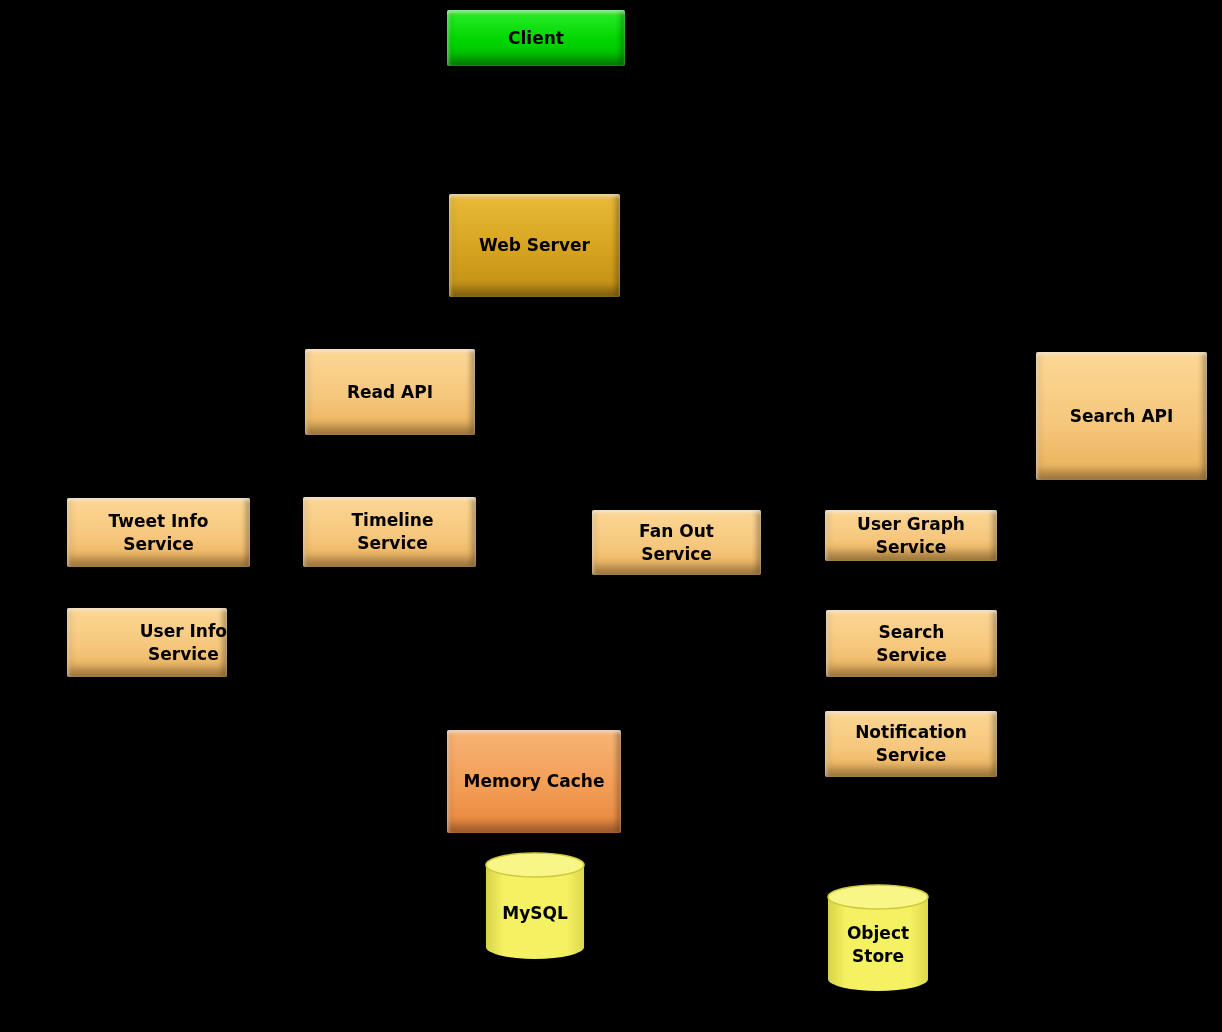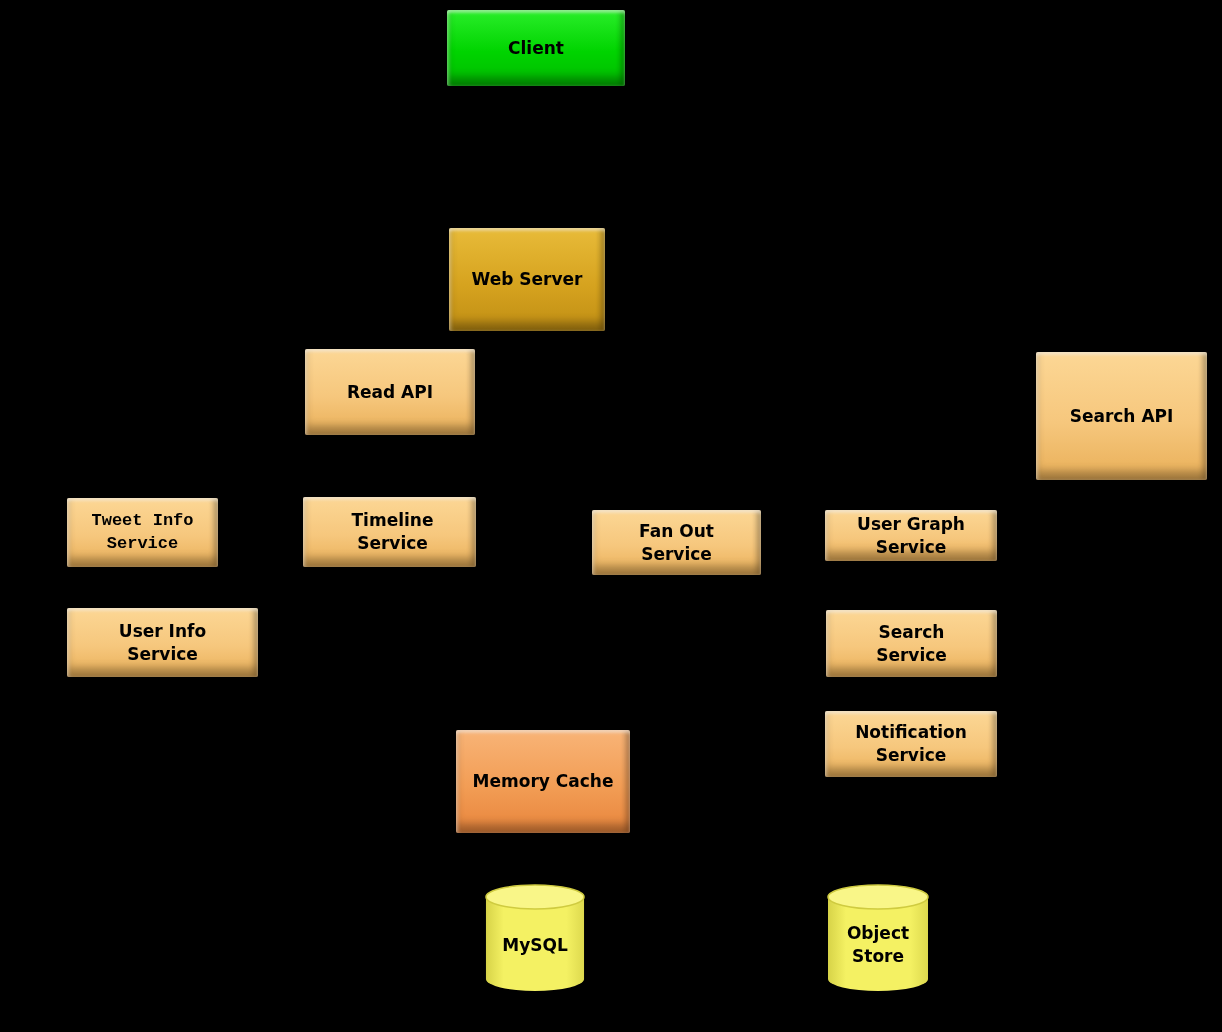--- a/index.html
+++ b/index.html
@@ -32,21 +32,21 @@
     border-radius: 2px;
     box-shadow:
       inset 0 3px 3px rgba(255,255,255,0.45),
       inset 3px 0 3px rgba(255,255,255,0.20),
       inset 0 -9px 8px rgba(0,0,0,0.30),
       inset -5px 0 5px rgba(0,0,0,0.18);
   }
   .c-client { background: linear-gradient(#2aee2a, #00d400 55%, #00bb00); }
   .c-gold   { background: linear-gradient(#e8bb39, #d6a31f 55%, #c08e14); }
   .c-tan    { background: linear-gradient(#fcd795, #f6c77d 55%, #e9af58); }
-  .c-orange { background: linear-gradient(#f8b477, #f29d55 55%, #e8853c); margin-left: 9px; }
+  .c-orange { background: linear-gradient(#f8b477, #f29d55 55%, #e8853c); }
   .cyl {
     background: transparent;
   }
   .cyl-svg {
     position: absolute;
     left: 0; top: 0;
     width: 100%;
     height: 100%;
   }
   .cyl-label {
@@ -64,77 +64,77 @@
     <defs>
       <linearGradient id="cylGrad" x1="0" y1="0" x2="1" y2="0">
         <stop offset="0" stop-color="#d7d348"></stop>
         <stop offset="0.18" stop-color="#f4f163"></stop>
         <stop offset="0.82" stop-color="#f4f163"></stop>
         <stop offset="1" stop-color="#ddd94e"></stop>
       </linearGradient>
     </defs>
   </svg>
 
-  <div class="node box c-client" style="left:447px; top:10px; width:178px; height:76px;">
+  <div class="node box c-client" style="left:447px; top:10px; width:178px; height:56px;">
     <span class="label">Client</span>
   </div>
 
-  <div class="node box c-gold" style="left:449px; top:194px; width:156px; height:103px;margin-top:34px;">
+  <div class="node box c-gold" style="left:449px; top:194px; width:171px; height:103px;">
     <span class="label">Web Server</span>
   </div>
 
   <div class="node box c-tan" style="left:305px; top:349px; width:170px; height:86px;">
     <span class="label">Read API</span>
   </div>
 
 
   <div class="node box c-tan" style="left:1036px; top:352px; width:171px; height:128px;">
     <span class="label">Search API</span>
   </div>
 
-  <div class="node box c-tan" style="left:67px; top:498px; width:151px; height:69px;font-family:Liberation Mono, monospace;">
+  <div class="node box c-tan" style="left:67px; top:498px; width:183px; height:69px;">
     <span class="label">Tweet Info
 Service</span>
   </div>
 
   <div class="node box c-tan" style="left:303px; top:497px; width:173px; height:70px;padding-left:6px;">
     <span class="label">Timeline
 Service</span>
   </div>
 
   <div class="node box c-tan" style="left:592px; top:510px; width:169px; height:65px;">
     <span class="label">Fan Out
 Service</span>
   </div>
 
   <div class="node box c-tan" style="left:825px; top:510px; width:172px; height:51px;">
     <span class="label">User Graph
 Service</span>
   </div>
 
-  <div class="node box c-tan" style="left:67px; top:608px; width:191px; height:69px;">
+  <div class="node box c-tan" style="left:67px; top:608px; width:160px; height:69px;justify-content:flex-end;">
     <span class="label">User Info
 Service</span>
   </div>
 
   <div class="node box c-tan" style="left:826px; top:610px; width:171px; height:67px;">
     <span class="label">Search
 Service</span>
   </div>
 
   <div class="node box c-tan" style="left:825px; top:711px; width:172px; height:66px;">
     <span class="label">Notification
 Service</span>
   </div>
 
   <div class="node box c-orange" style="left:447px; top:730px; width:174px; height:103px;">
     <span class="label">Memory Cache</span>
   </div>
 
-  <div class="node cyl" style="left:484px; top:884px; width:102px; height:108px;text-align:right;">
+  <div class="node cyl" style="left:484px; top:852px; width:102px; height:108px;text-align:right;">
     <svg class="cyl-svg" viewBox="0 0 104 108" preserveAspectRatio="none">
       <path d="M2 13 L2 95 A50 12 0 0 0 102 95 L102 13 Z" fill="url(#cylGrad)"></path>
       <ellipse cx="52" cy="13" rx="50" ry="12" fill="#f9f688" stroke="#cfcb40" stroke-width="1.5"></ellipse>
     </svg>
     <span class="label cyl-label">MySQL</span>
   </div>
 
   <div class="node cyl" style="left:826px; top:884px; width:104px; height:108px;">
     <svg class="cyl-svg" viewBox="0 0 104 108" preserveAspectRatio="none">
       <path d="M2 13 L2 95 A50 12 0 0 0 102 95 L102 13 Z" fill="url(#cylGrad)"></path>

